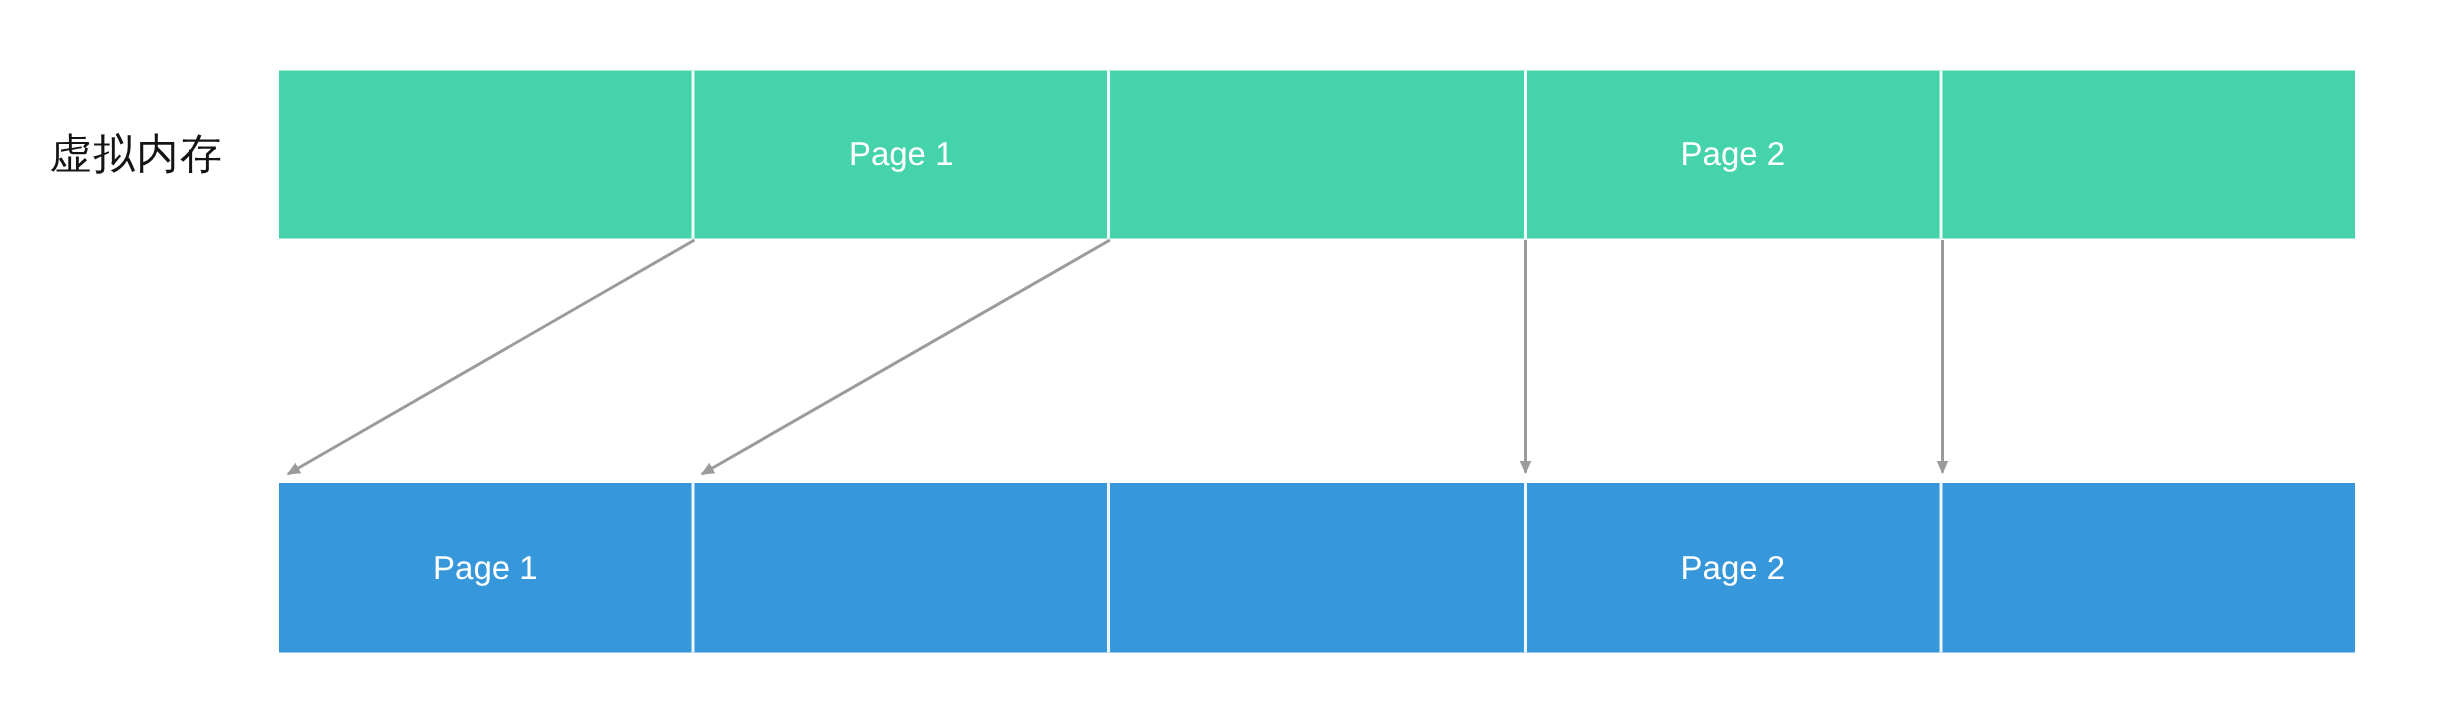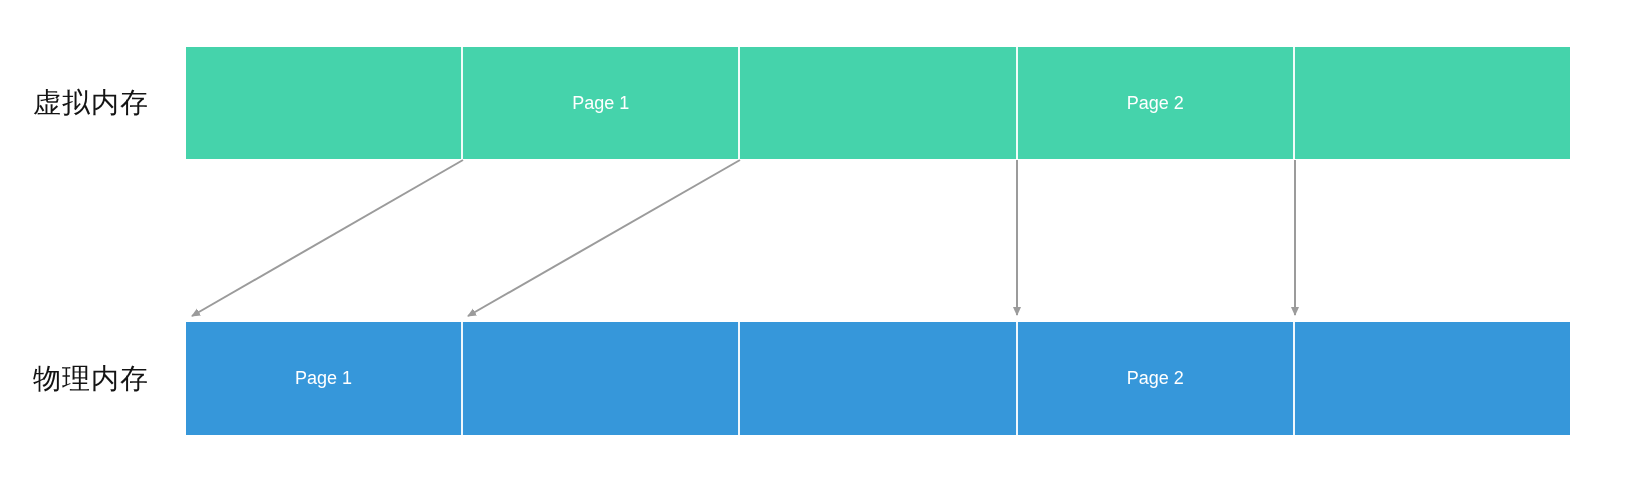--- a/index.html
+++ b/index.html
@@ -38,21 +38,21 @@
     box-sizing: border-box;
   }
   .vm-bar { top: 47px;  height: 112px; }
   .pm-bar { top: 322px; height: 113px; }
 
   .segment {
     flex: 1 1 0;
     display: flex;
     align-items: center;
     justify-content: center;
-    font-size: 18px;
+    font-size: 22px;
     font-weight: 400;
     color: #ffffff;
     overflow: hidden;
   }
   .segment + .segment {
     border-left: 2px solid rgba(255,255,255,0.92);
   }
 
   svg.arrows {
     position: absolute;
@@ -80,21 +80,20 @@
       <span></span>
     </div>
     <div class="segment">
       <span>Page 2</span>
     </div>
     <div class="segment">
       <span></span>
     </div>
   </div>
 
-  <div class="row-label pm-label">物理内存</div>
 
   <div class="bar pm-bar" style="background: rgb(54, 151, 218);">
     <div class="segment">
       <span>Page 1</span>
     </div>
     <div class="segment">
       <span></span>
     </div>
     <div class="segment">
       <span></span>

